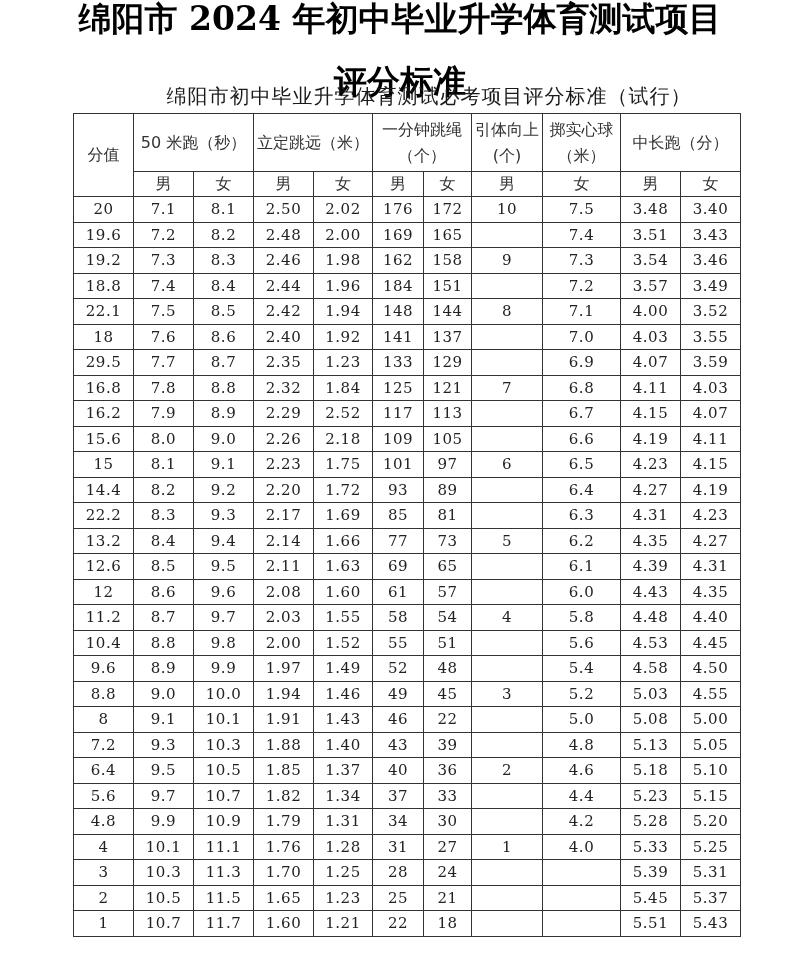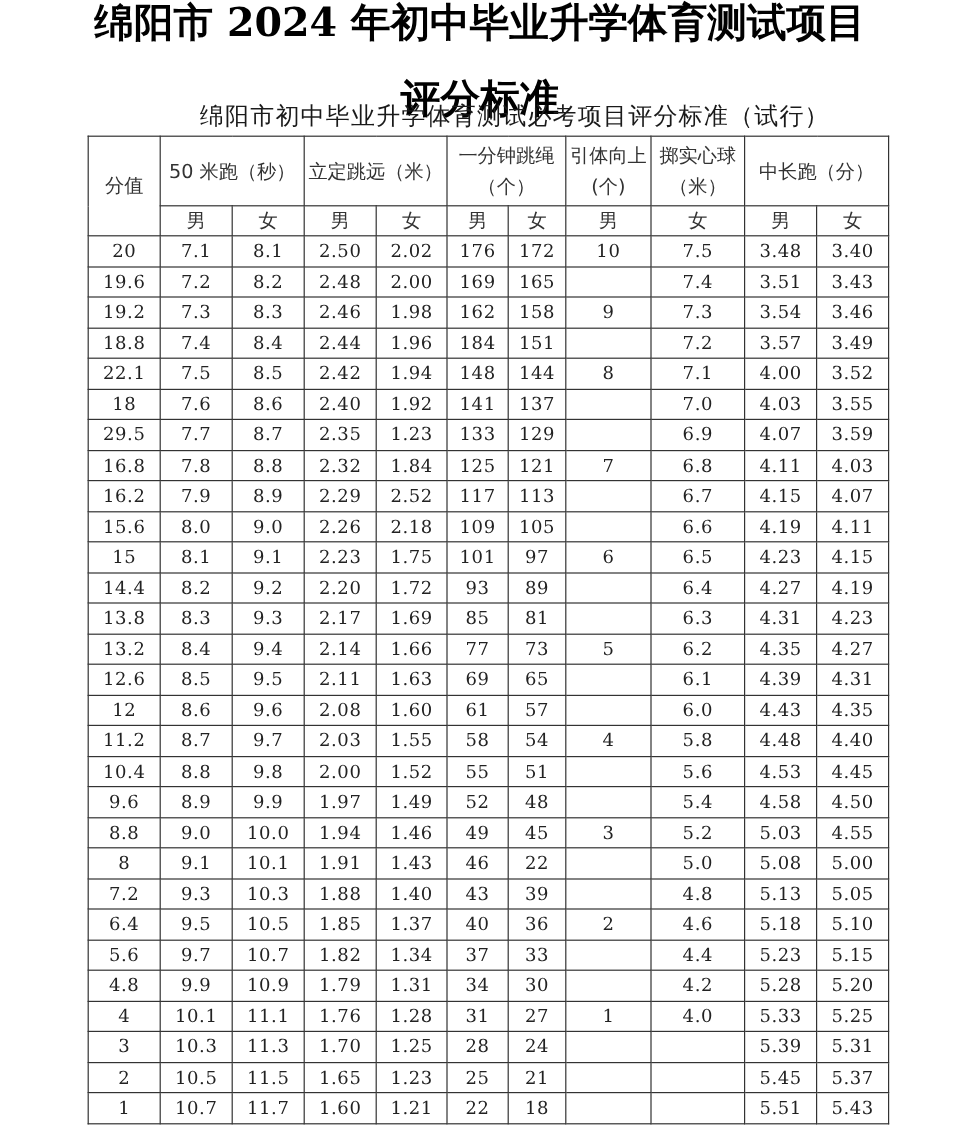--- a/index.html
+++ b/index.html
@@ -218,21 +218,21 @@
         <td>2.20</td>
         <td>1.72</td>
         <td>93</td>
         <td>89</td>
         <td class="pu"></td>
         <td>6.4</td>
         <td>4.27</td>
         <td>4.19</td>
       </tr>
       <tr>
-        <td>13.8</td>
+        <td>22.2</td>
         <td>8.3</td>
         <td>9.3</td>
         <td>2.17</td>
         <td>1.69</td>
         <td>85</td>
         <td>81</td>
         <td class="pu"></td>
         <td>6.3</td>
         <td>4.31</td>
         <td>4.23</td>

